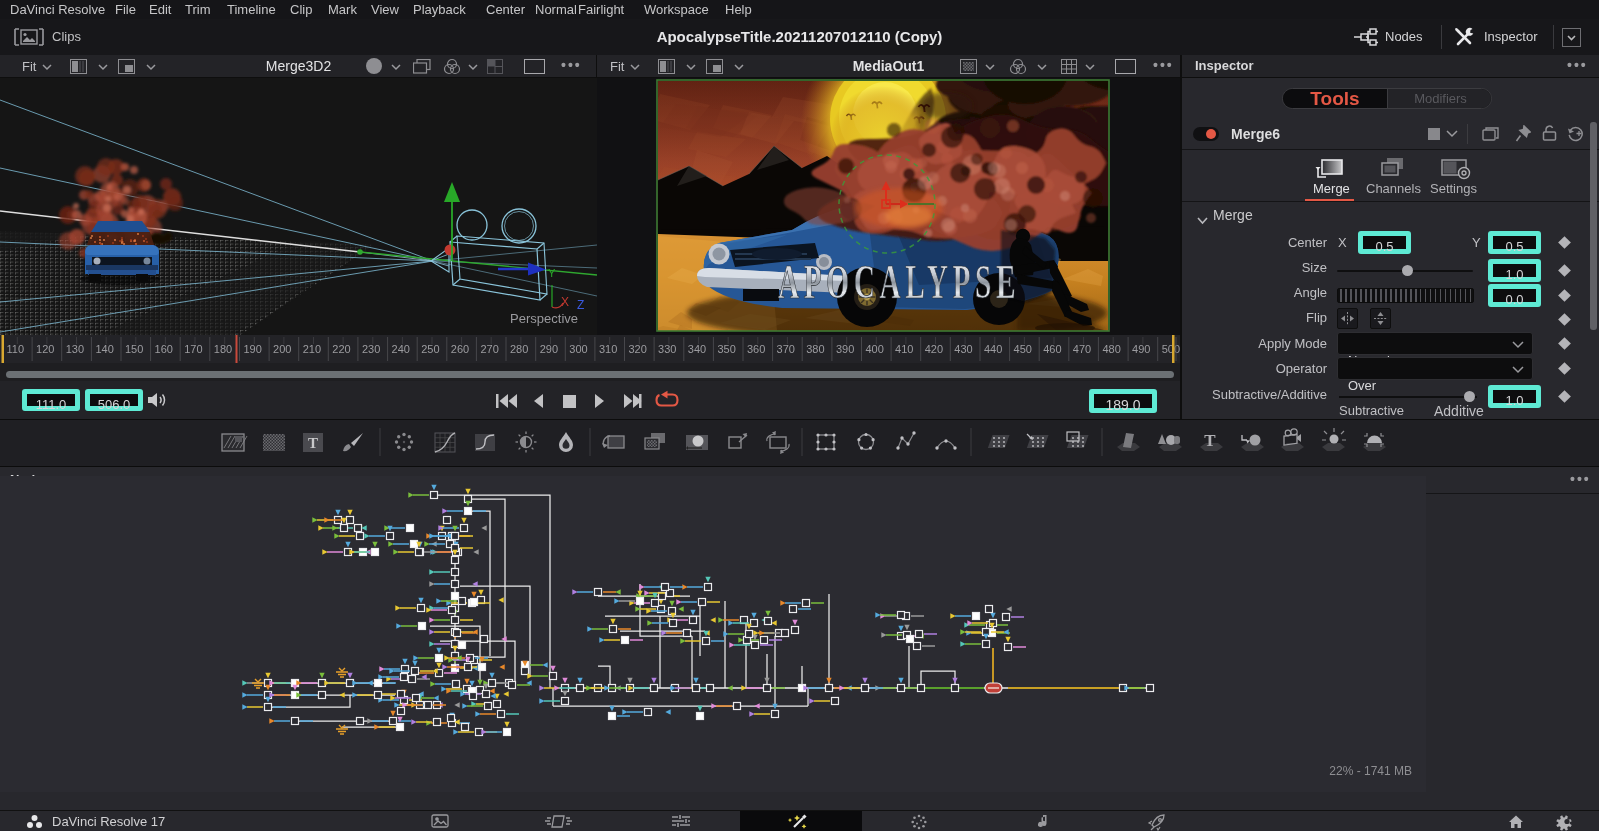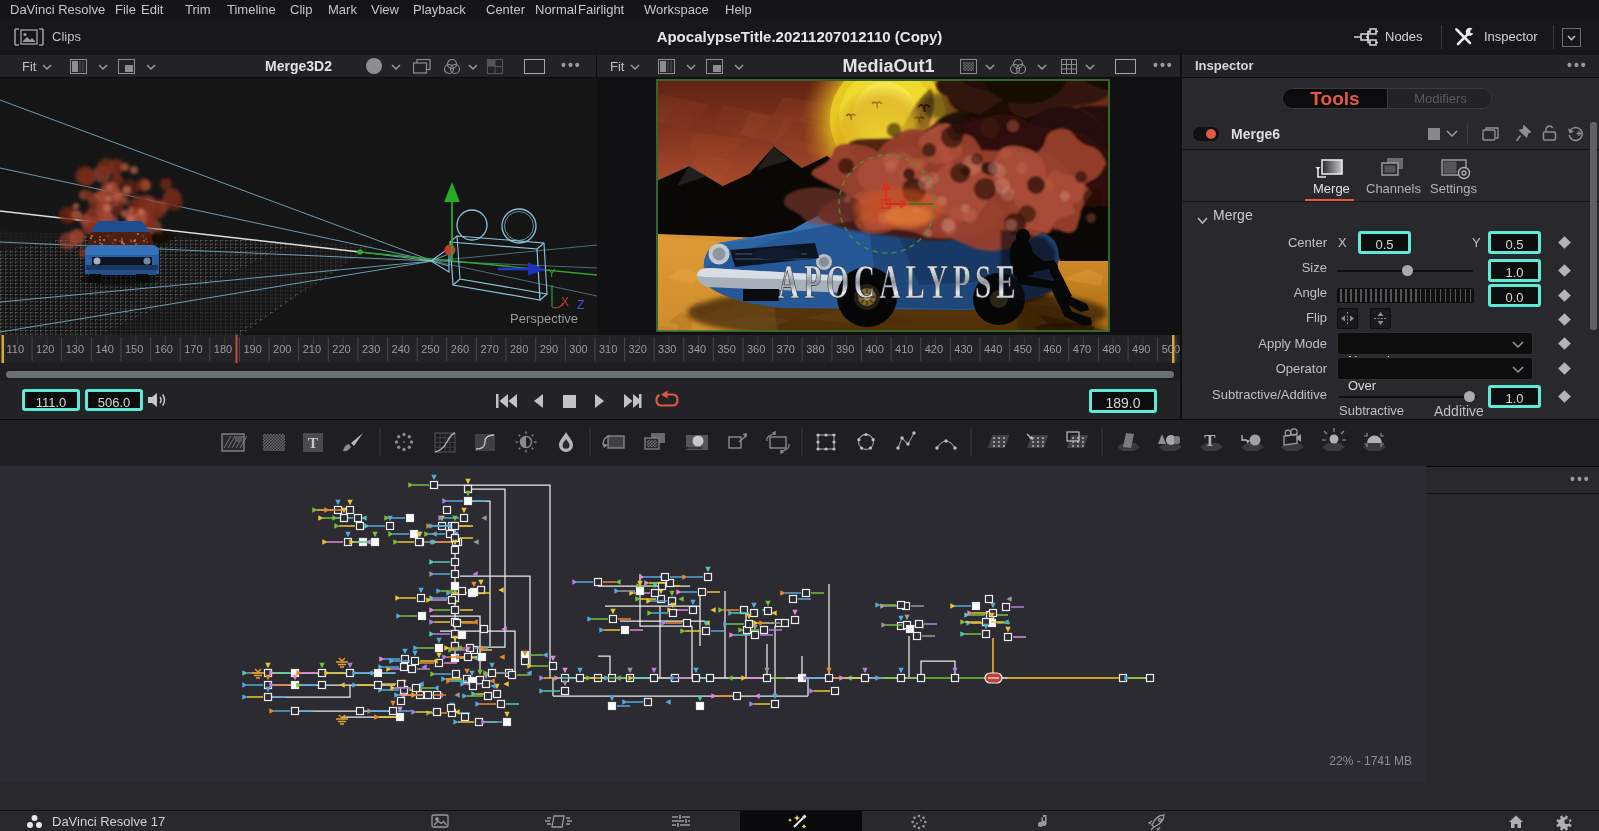--- a/index.html
+++ b/index.html
@@ -11,35 +11,35 @@
 #vtbR{left:597px;top:55px;width:583px;height:23px;background:#232327;border-bottom:1px solid #0e0e0e}
 #insphead{left:1180px;top:55px;width:419px;height:23px;background:#232327;border-bottom:1px solid #0e0e0e;border-left:2px solid #0e0e0e}
 #viewerL{left:0;top:78px;width:597px;height:257px;background:#151515;overflow:hidden}
 #viewerR{left:597px;top:78px;width:583px;height:257px;background:#111113;overflow:hidden}
 #inspector{left:1180px;top:78px;width:419px;height:341px;background:#28282d;border-left:2px solid #0e0e0e;overflow:hidden}
 #ruler{left:0;top:335px;width:1180px;height:28px;background:#232327;overflow:hidden}
 #scrollstrip{left:0;top:363px;width:1180px;height:18px;background:#1e1e21}
 #transport{left:0;top:381px;width:1180px;height:38px;background:#232327}
 #toolbar{left:0;top:419px;width:1599px;height:47px;background:#1f1f23;border-top:1px solid #0c0c0c}
 #nodeshead{left:0;top:466px;width:1599px;height:28px;background:#28282d;border-top:1px solid #0c0c0c;border-bottom:1px solid #151517}
-#nodesarea{left:0;top:466px;width:1426px;height:316px;background:#2b2b31}
+#nodesarea{left:0;top:476px;width:1426px;height:316px;background:#2b2b31}
 #statusbar{left:0;top:810px;width:1599px;height:21px;background:#28282d;border-top:1px solid #111}
-.fld{position:absolute;background:#0d0d0e;border:3px solid #5eead4;border-radius:3px;color:#d6d6d8;font-size:13px;text-align:center}
+.fld{position:absolute;background:#0d0d0e;border:5px solid #5eead4;border-radius:3px;color:#d6d6d8;font-size:13px;text-align:center}
 .dots{color:#9a9a9e;font-size:14px;letter-spacing:2px;font-weight:bold}
 .lbl{font-size:13px;color:#c0c0c4}
 .dia{width:9px;height:9px;background:#b4b4b8;transform:rotate(45deg)}
 .dd{width:196px;height:23px;background:#0d0d0e;border:1px solid #2e2e32;border-radius:3px}
 .dd span{position:absolute;left:10px;top:20px;font-size:13px;color:#dadadc}
 .chev{stroke:#9a9a9e;stroke-width:1.5;fill:none}
 </style></head>
 <body>
 <div class="abs" id="menubar">
 <span style="left:10px">DaVinci Resolve</span>
     <span style="left:115px">File</span>
-    <span style="left:141px">Edit</span>
+    <span style="left:149px">Edit</span>
     <span style="left:185px">Trim</span>
     <span style="left:227px">Timeline</span>
     <span style="left:290px">Clip</span>
     <span style="left:328px">Mark</span>
     <span style="left:371px">View</span>
     <span style="left:413px">Playback</span>
     <span style="left:486px">Center</span>
     <span style="left:535px">Normal</span>
     <span style="left:578px">Fairlight</span>
     <span style="left:644px">Workspace</span>
@@ -88,21 +88,21 @@
   <svg class="abs" style="left:98px;top:9px" width="10" height="7">
       <path class="chev" d="M1 1l4 4 4-4"></path>
     </svg>
   <svg class="abs" style="left:118px;top:4px" width="17" height="15">
       <rect x="0.5" y="0.5" width="16" height="14" fill="none" stroke="#8e8e92"></rect>
       <rect x="7" y="6" width="8" height="7" fill="#8e8e92"></rect>
     </svg>
   <svg class="abs" style="left:146px;top:9px" width="10" height="7">
       <path class="chev" d="M1 1l4 4 4-4"></path>
     </svg>
-  <div class="abs" style="left:0;top:0;width:597px;height:22px;text-align:center;line-height:22px;font-size:14px;font-weight:bold;color:#e2e2e4">Merge3D2</div>
+  <div class="abs" style="left:0;top:0;width:597px;height:22px;text-align:center;line-height:22px;font-size:14px;font-weight:normal;color:#e2e2e4">Merge3D2</div>
   <div class="abs" style="left:366px;top:3px;width:16px;height:16px;border-radius:50%;background:#8e8e92"></div>
   <svg class="abs" style="left:391px;top:9px" width="10" height="7">
       <path class="chev" d="M1 1l4 4 4-4"></path>
     </svg>
   <svg class="abs" style="left:413px;top:4px" width="18" height="15">
       <rect x="4" y="0.5" width="13" height="10" fill="none" stroke="#8e8e92" stroke-width="1.2"></rect>
       <rect x="0.5" y="4" width="13" height="10" fill="#232327" stroke="#8e8e92" stroke-width="1.2"></rect>
     </svg>
   <svg class="abs" style="left:443px;top:3px" width="18" height="17">
       <circle cx="9" cy="6" r="4.5" fill="none" stroke="#8e8e92" stroke-width="1.2"></circle>
@@ -133,21 +133,21 @@
   <svg class="abs" style="left:89px;top:9px" width="10" height="7">
       <path class="chev" d="M1 1l4 4 4-4"></path>
     </svg>
   <svg class="abs" style="left:109px;top:4px" width="17" height="15">
       <rect x="0.5" y="0.5" width="16" height="14" fill="none" stroke="#8e8e92"></rect>
       <rect x="7" y="6" width="8" height="7" fill="#8e8e92"></rect>
     </svg>
   <svg class="abs" style="left:137px;top:9px" width="10" height="7">
       <path class="chev" d="M1 1l4 4 4-4"></path>
     </svg>
-  <div class="abs" style="left:0;top:0;width:583px;height:22px;text-align:center;line-height:22px;font-size:18px;font-weight:bold;color:#e2e2e4">MediaOut1</div>
+  <div class="abs" style="left:0;top:0;width:583px;height:22px;text-align:center;line-height:22px;font-size:14px;font-weight:bold;color:#e2e2e4">MediaOut1</div>
   <svg class="abs" style="left:363px;top:4px" width="17" height="15">
       <rect x="0.5" y="0.5" width="16" height="14" fill="none" stroke="#8e8e92"></rect>
       <rect x="3" y="3" width="11" height="9" fill="url(#dither)"></rect>
     </svg>
   <svg class="abs" style="left:388px;top:9px" width="10" height="7">
       <path class="chev" d="M1 1l4 4 4-4"></path>
     </svg>
   <svg class="abs" style="left:412px;top:3px" width="18" height="17">
       <circle cx="9" cy="6" r="4.5" fill="none" stroke="#8e8e92" stroke-width="1.2"></circle>
       <circle cx="6" cy="11" r="4.5" fill="none" stroke="#8e8e92" stroke-width="1.2"></circle>

